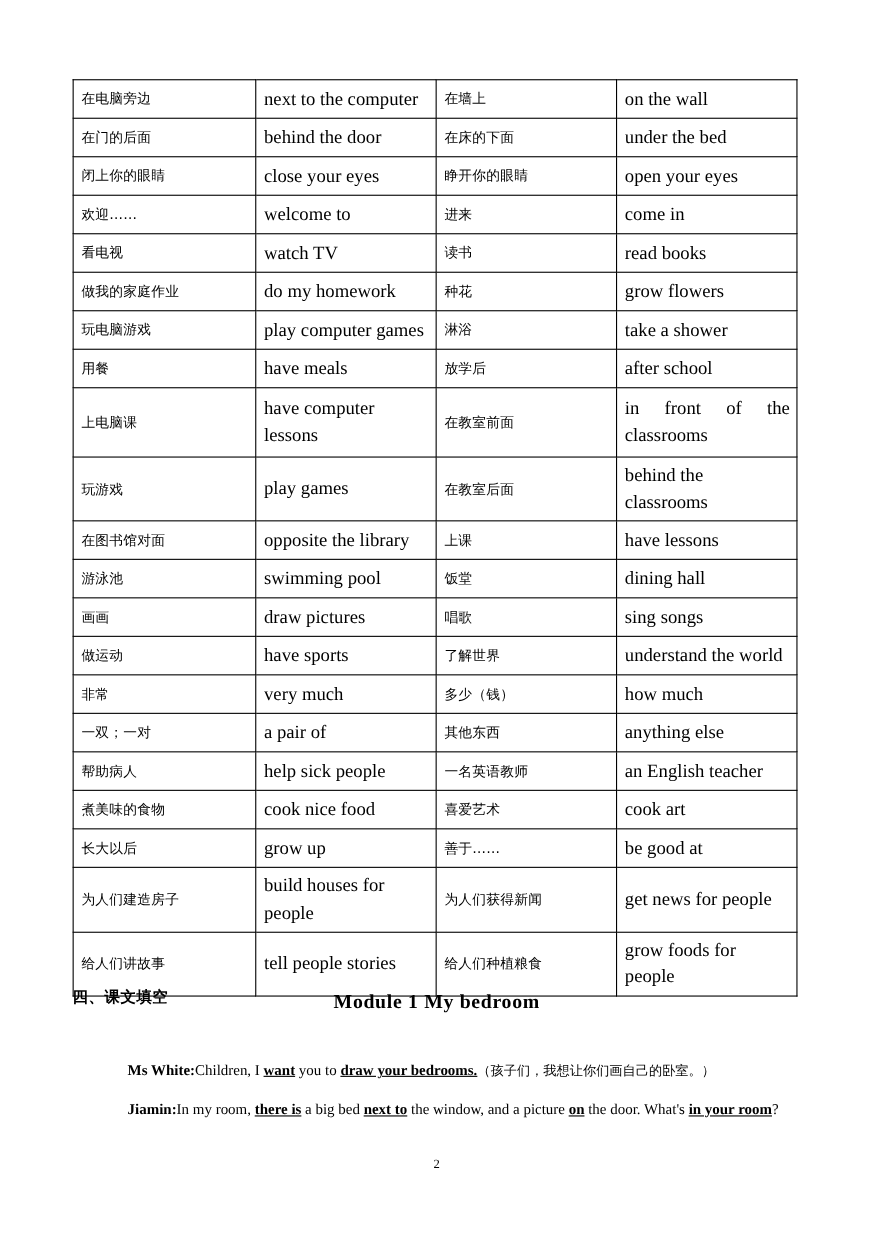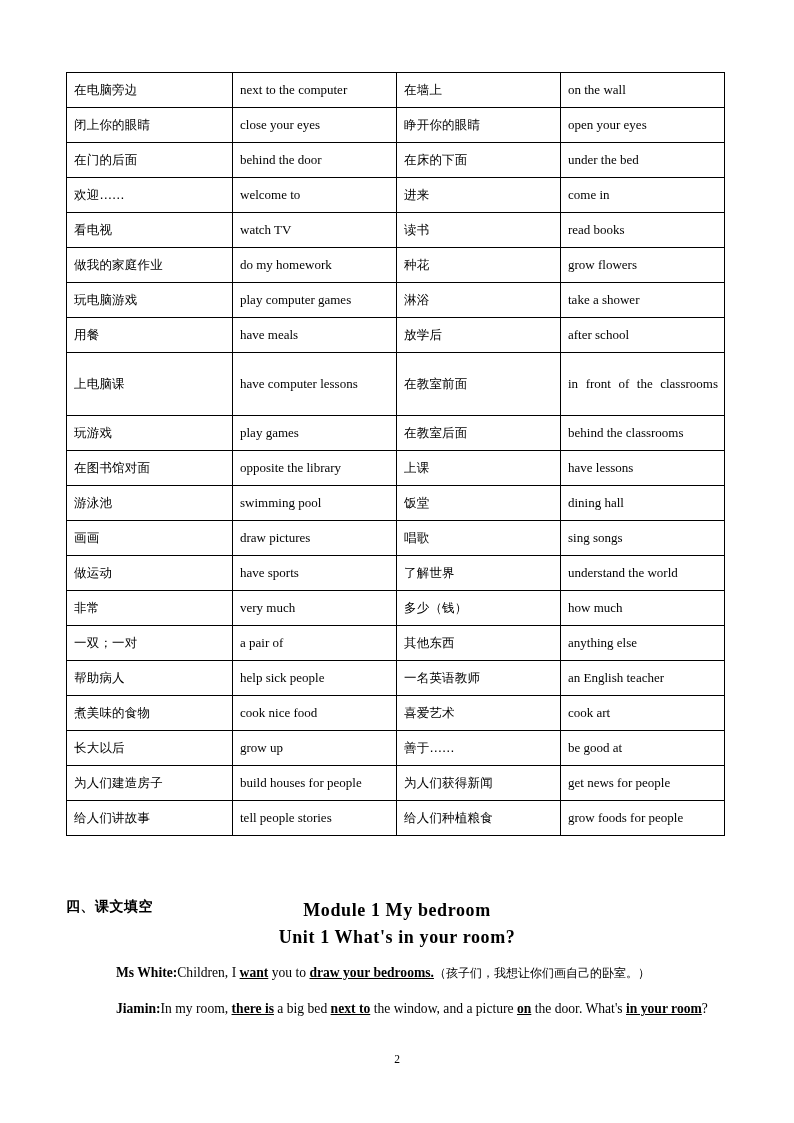--- a/index.html
+++ b/index.html
@@ -45,21 +45,21 @@
     word-wrap: break-word;
     overflow-wrap: break-word;
   }
   table.vocab td.cn {
     font-family: "DejaVu Sans", "Liberation Sans", sans-serif;
     font-size: 12.5px;
     letter-spacing: 0.2px;
   }
   table.vocab td.en {
     font-family: "Liberation Serif", "DejaVu Serif", serif;
-    font-size: 13px;
+    font-size: 17px;
   }
   table.vocab td.justify {
     text-align: justify;
     text-align-last: justify;
   }
   table.vocab tr.tall td {
     height: 54px;
   }
   
   col.c1 { width: 166px; }
@@ -144,30 +144,30 @@
           <col class="c4">
       </colgroup>
       <tbody id="vocab-body">
           <tr>
             <td class="cn">在电脑旁边</td>
             <td class="en">next to the computer</td>
             <td class="cn">在墙上</td>
             <td class="en">on the wall</td>
           </tr>
           <tr>
+            <td class="cn">在门的后面</td>
+            <td class="en">behind the door</td>
+            <td class="cn">在床的下面</td>
+            <td class="en">under the bed</td>
+          </tr>
+          <tr>
             <td class="cn">闭上你的眼睛</td>
             <td class="en">close your eyes</td>
             <td class="cn">睁开你的眼睛</td>
             <td class="en">open your eyes</td>
-          </tr>
-          <tr>
-            <td class="cn">在门的后面</td>
-            <td class="en">behind the door</td>
-            <td class="cn">在床的下面</td>
-            <td class="en">under the bed</td>
           </tr>
           <tr>
             <td class="cn">欢迎……</td>
             <td class="en">welcome to</td>
             <td class="cn">进来</td>
             <td class="en">come in</td>
           </tr>
           <tr>
             <td class="cn">看电视</td>
             <td class="en">watch TV</td>
@@ -271,21 +271,20 @@
             <td class="en">grow foods for people</td>
           </tr>
         </tbody>
     </table>
   </div>
 
   <div class="section-heading">四、课文填空</div>
 
   <div class="module-title">Module 1 My bedroom</div>
 
-  <div class="unit-title">Unit 1 What's in your room?</div>
 
   <div class="dialogue line-1">
     <span class="speaker">Ms White:</span><span>Children, I </span><span class="key">want</span><span> you to </span><span class="key">draw your bedrooms.</span><span class="cn-inline">（孩子们，我想让你们画自己的卧室。）</span>
   </div>
 
   <div class="dialogue line-2">
     <span class="speaker">Jiamin:</span><span>In my room, </span><span class="key">there is</span><span> a big bed </span><span class="key">next to</span><span> the window, and a picture </span><span class="key">on</span><span> the door. What's </span><span class="key">in your room</span><span>?</span>
   </div>
 
   <div class="page-number">2</div>

